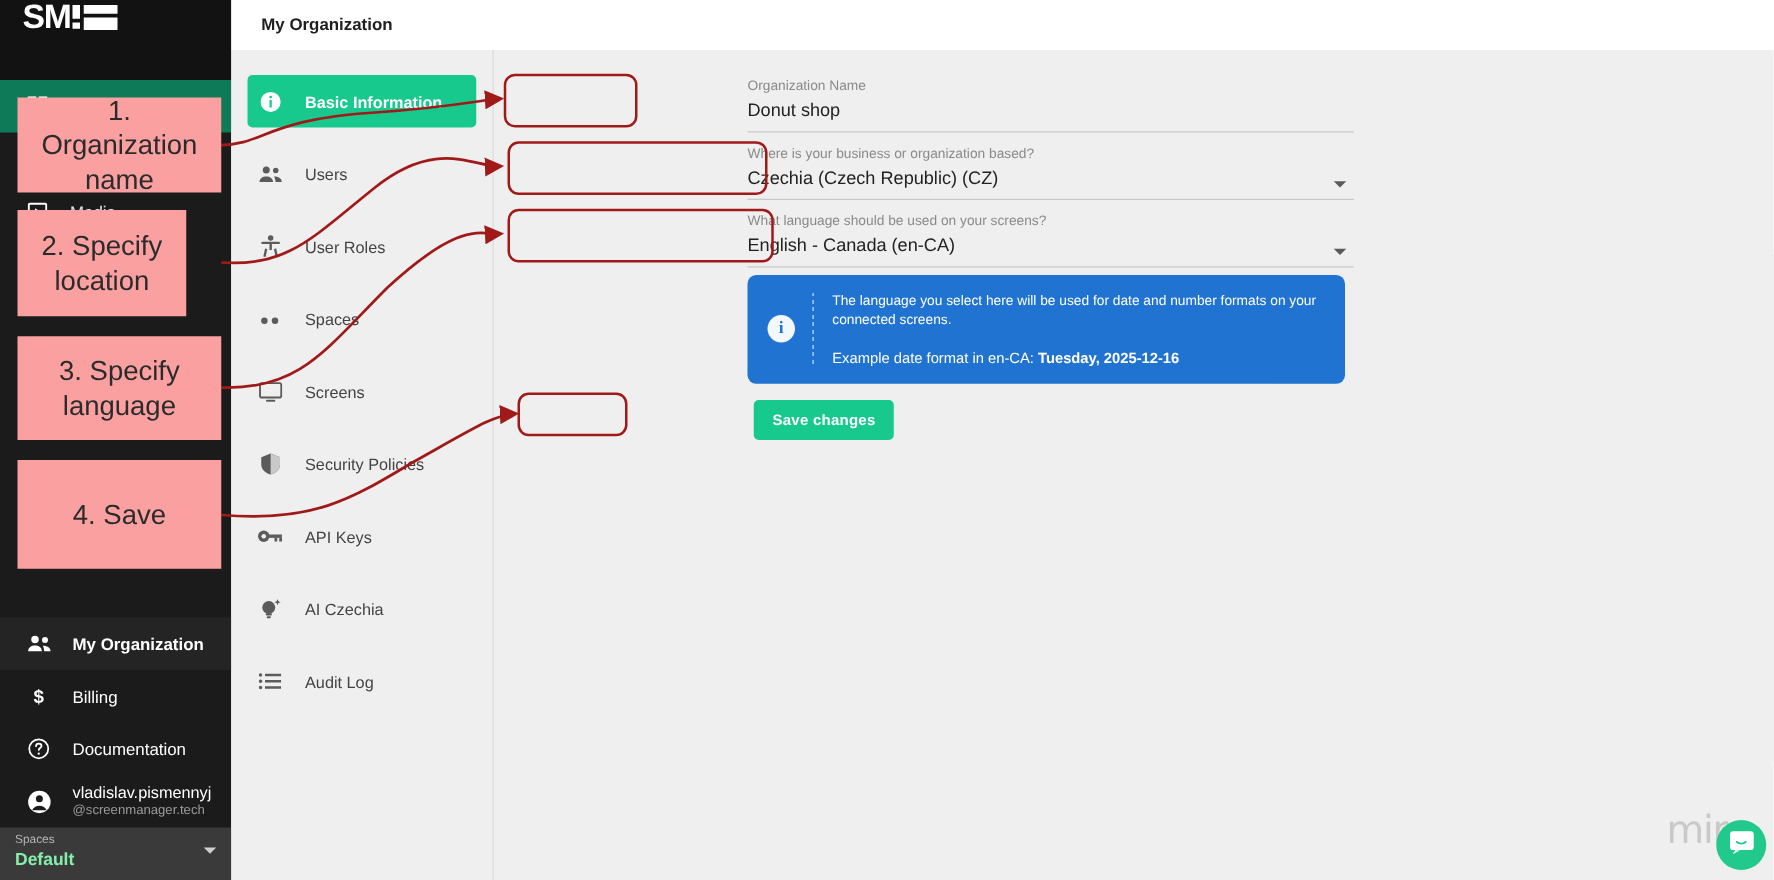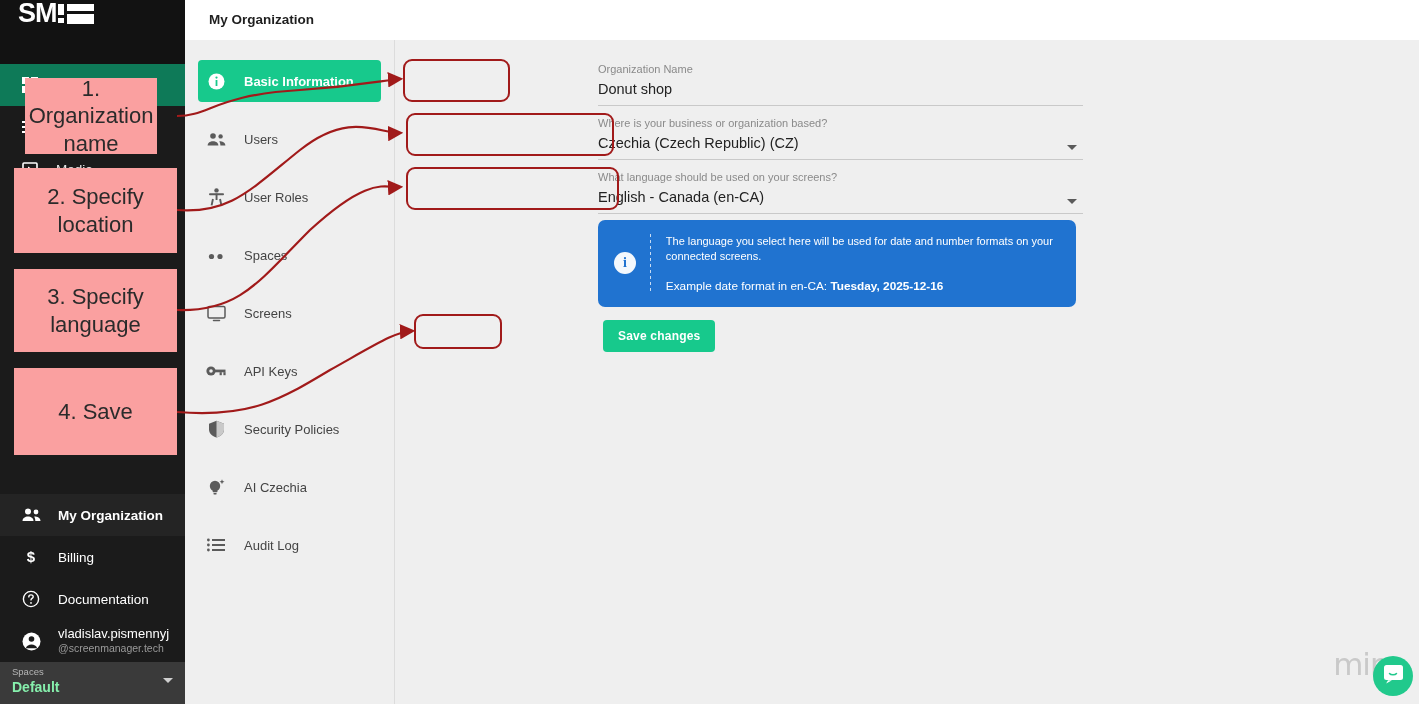--- a/index.html
+++ b/index.html
@@ -351,38 +351,38 @@
           <span class="ic">
             <svg width="19" height="17" viewBox="0 0 19 17" fill="none" stroke="#5b5b5b" stroke-width="1.5">
                 <rect x="1" y="1.5" width="17" height="11.5" rx="1.5"></rect>
                 <path d="M6.5 15.6h6" stroke-linecap="round"></path>
               </svg>
           </span>
           <span>Screens</span>
         </div>
         <div class="subnav-item">
           <span class="ic">
+            <svg width="17" height="18" viewBox="0 0 17 18">
+                <path d="M8.5 .8 16 3.7v5.6c0 4.3-3.2 7-7.5 8.3C4.2 16.3 1 13.6 1 9.3V3.7z" fill="#5b5b5b"></path>
+                <path d="M8.5 .8 16 3.7v5.6c0 4.3-3.2 7-7.5 8.3z" fill="#c9c9c9"></path>
+              </svg>
+          </span>
+          <span>Security Policies</span>
+        </div>
+        <div class="subnav-item">
+          <span class="ic">
             <svg width="20" height="12" viewBox="0 0 20 12" fill="#5b5b5b">
                 <circle cx="5" cy="6" r="4.6"></circle>
                 <circle cx="5" cy="6" r="1.8" fill="#efefef"></circle>
                 <rect x="8.5" y="4.6" width="11" height="2.7"></rect>
                 <rect x="13.6" y="7.2" width="2.2" height="3"></rect>
                 <rect x="17.4" y="7.2" width="2.2" height="3"></rect>
               </svg>
           </span>
           <span>API Keys</span>
-        </div>
-        <div class="subnav-item">
-          <span class="ic">
-            <svg width="17" height="18" viewBox="0 0 17 18">
-                <path d="M8.5 .8 16 3.7v5.6c0 4.3-3.2 7-7.5 8.3C4.2 16.3 1 13.6 1 9.3V3.7z" fill="#5b5b5b"></path>
-                <path d="M8.5 .8 16 3.7v5.6c0 4.3-3.2 7-7.5 8.3z" fill="#c9c9c9"></path>
-              </svg>
-          </span>
-          <span>Security Policies</span>
         </div>
         <div class="subnav-item">
           <span class="ic">
             <svg width="19" height="18" viewBox="0 0 19 18" fill="#5b5b5b">
                 <circle cx="8" cy="8" r="5.2"></circle>
                 <rect x="5.6" y="12.6" width="4.9" height="1.7" rx=".8"></rect>
                 <rect x="6.4" y="15" width="3.3" height="1.5" rx=".7"></rect>
                 <path d="M15 1.2l.7 1.8 1.8.7-1.8.7-.7 1.8-.7-1.8-1.8-.7 1.8-.7z"></path>
               </svg>
           </span>
@@ -458,24 +458,24 @@
       <marker id="ah" markerWidth="7" markerHeight="7" refX="5.5" refY="3.5" orient="auto">
         <path d="M0,0 L7,3.5 L0,7 z" fill="#a11a1a"></path>
       </marker>
     </defs>
     <path d="M177 116 C 210 116, 215 95, 300 90 C 360 86, 385 80, 400 79" stroke="#a11a1a" stroke-width="2.2" fill="none" marker-end="url(#ah)"></path>
     <path d="M177 210 C 230 214, 250 190, 300 150 C 350 110, 380 134, 400 133" stroke="#a11a1a" stroke-width="2.2" fill="none" marker-end="url(#ah)"></path>
     <path d="M177 310 C 240 312, 260 280, 310 230 C 370 175, 385 188, 400 187" stroke="#a11a1a" stroke-width="2.2" fill="none" marker-end="url(#ah)"></path>
     <path d="M177 412 C 250 418, 280 400, 330 370 C 380 342, 395 332, 412 331" stroke="#a11a1a" stroke-width="2.2" fill="none" marker-end="url(#ah)"></path>
   </svg>
 
-  <div class="anno" style="left:25px; top:78px; width:132px; height:76px;">
+  <div class="anno" style="left:14px; top:78px; width:163px; height:76px;">
     <span>1. Organization name</span>
   </div>
-  <div class="anno" style="left:14px; top:168px; width:163px; height:85px;">
+  <div class="anno" style="left:14px; top:168px; width:135px; height:85px;">
     <span>2. Specify location</span>
   </div>
   <div class="anno" style="left:14px; top:269px; width:163px; height:83px;">
     <span>3. Specify language</span>
   </div>
   <div class="anno" style="left:14px; top:368px; width:163px; height:87px;">
     <span>4. Save</span>
   </div>
 
   <div class="hl-box" style="left:403px; top:59px;  width:107px; height:43px;"></div>

